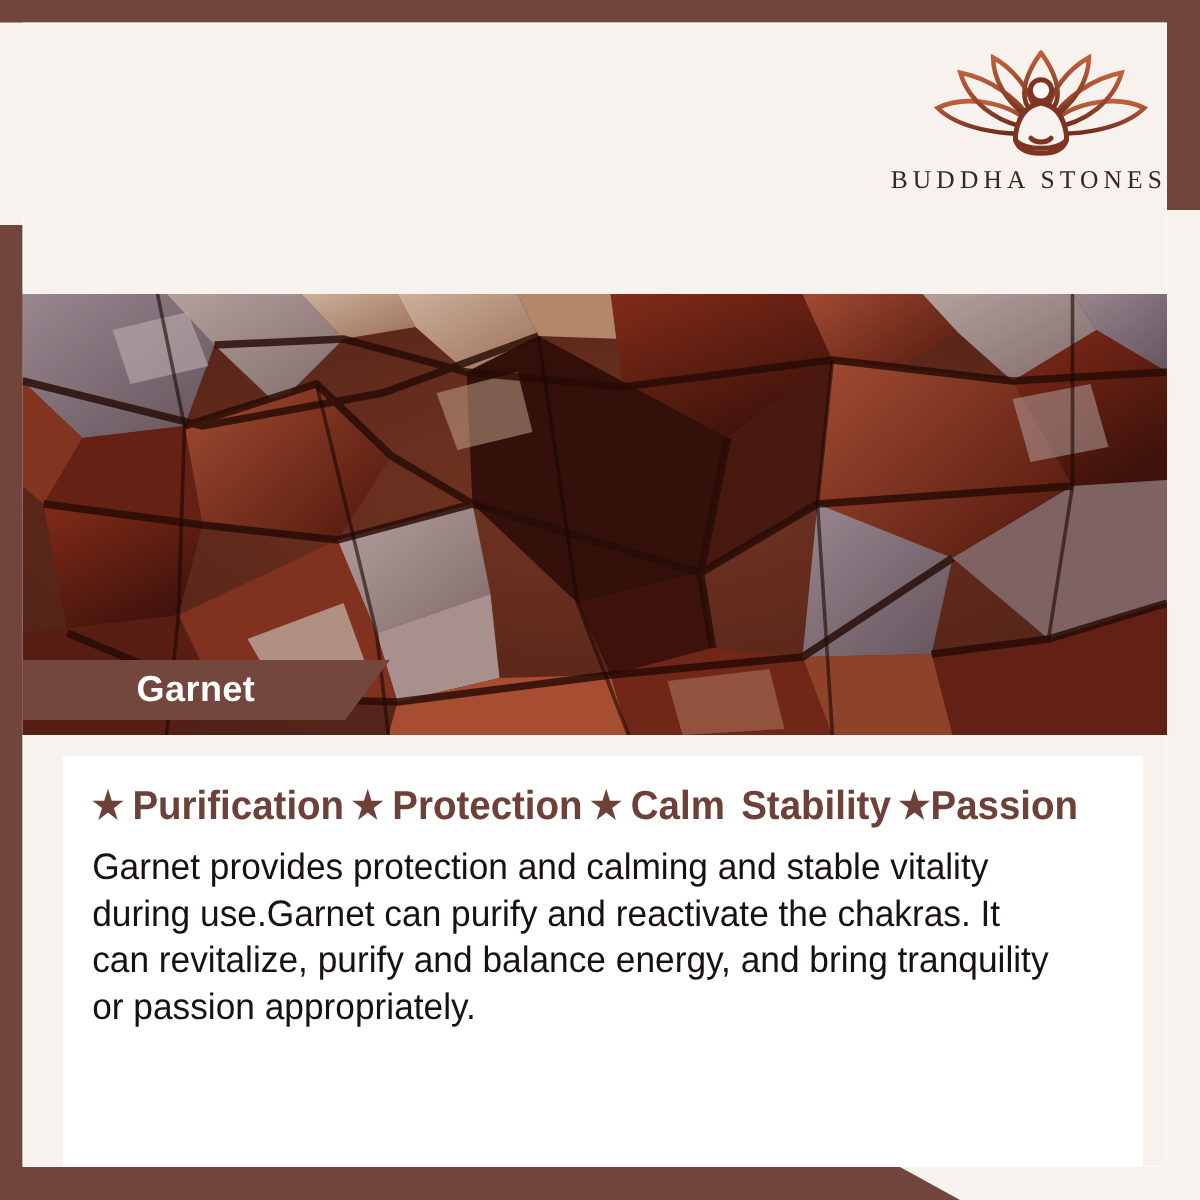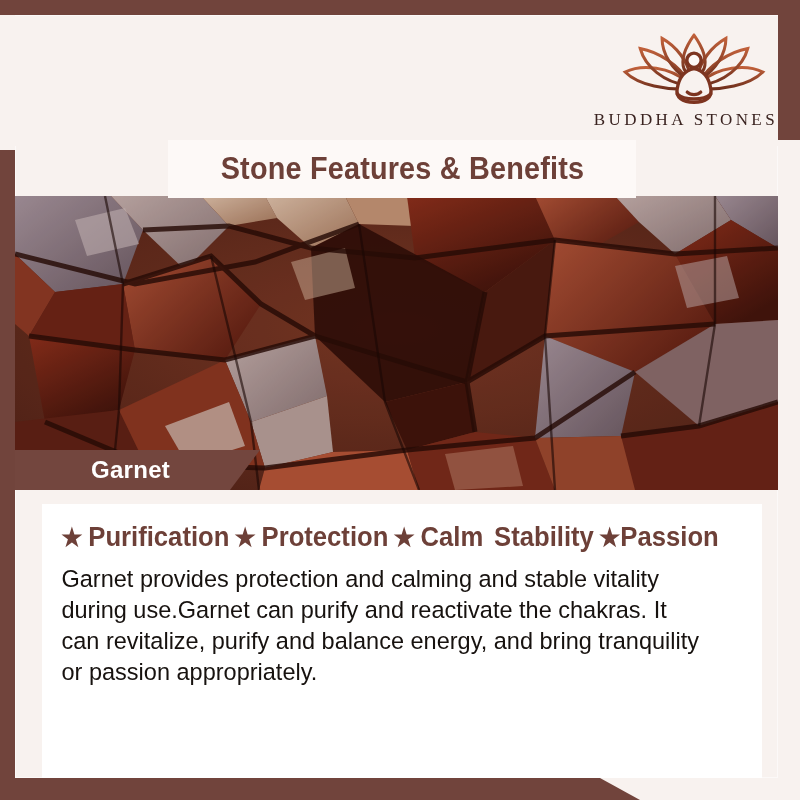--- a/index.html
+++ b/index.html
@@ -83,21 +83,21 @@
     left:15px; top:196px;
     width:763px; height:294px;
     overflow:hidden;
     background:#6d3b2c;
   }
   .photo svg { display:block; width:100%; height:100%; }
 
   
   .stone-ribbon {
     position:absolute;
-    left:15px; top:450px;
+    left:15px; top:440px;
     width:245px; height:40px;
     background:#73463e;
     clip-path: polygon(0 0, 245px 0, 215px 40px, 0 40px);
     display:flex; align-items:center;
     z-index:7;
   }
   .stone-name {
     color:#ffffff;
     font-size:24px;
     font-weight:bold;
@@ -189,23 +189,20 @@
 
           <path d="M80 76 C 88 84, 112 84, 120 76"></path>
 
           <path d="M92 74 C 96 78, 104 78, 108 74"></path>
         </g>
       </svg>
     </span>
     <div class="brand-name">BUDDHA STONES</div>
   </div>
 
-  <div class="title-plate">
-    <div class="title-text">Stone Features &amp; Benefits</div>
-  </div>
 
   <div class="photo">
     <svg viewBox="0 0 763 294" preserveAspectRatio="none" xmlns="http://www.w3.org/2000/svg">
       <defs>
         <radialGradient id="bgw" cx="0.5" cy="0.45" r="0.8">
           <stop offset="0%" stop-color="#7d3a27"></stop>
           <stop offset="100%" stop-color="#4a1f16"></stop>
         </radialGradient>
         <linearGradient id="fa" x1="0" y1="0" x2="1" y2="1">
           <stop offset="0%" stop-color="#a99aa6"></stop>

